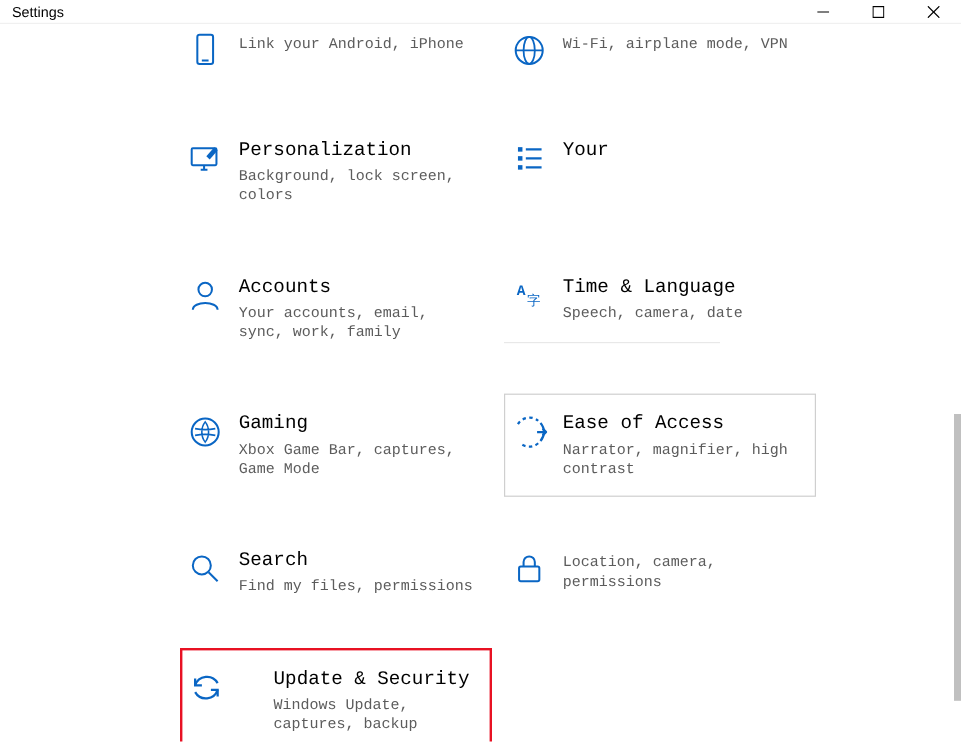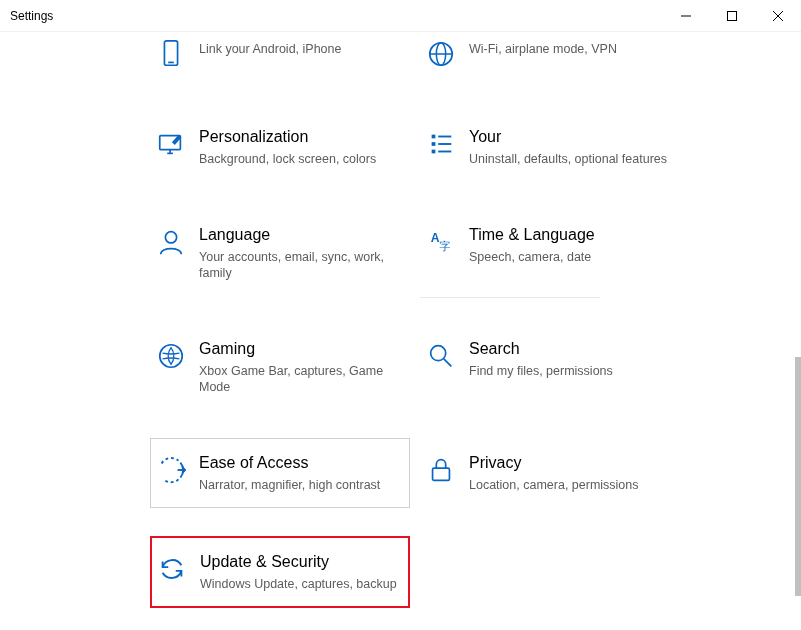--- a/index.html
+++ b/index.html
@@ -5,39 +5,40 @@
   * { box-sizing: border-box; margin: 0; padding: 0; }
   body {
     font-family: "Segoe UI", Tahoma, sans-serif;
     background: #ffffff;
     width: 801px;
     height: 630px;
     overflow: hidden;
     position: relative;
   }
   .titlebar {
-    height: 32px;
+    height: 20px;
     display: flex;
     align-items: center;
     padding-left: 10px;
     border-bottom: 1px solid #f0f0f0;
     font-size: 12px;
     color: #000;
   }
   .titlebar-spacer { flex: 1; }
   .winbtns { display: flex; height: 32px; }
   .winbtn {
     width: 46px; height: 32px;
     display: flex; align-items: center; justify-content: center;
     font-size: 10px; color: #000;
   }
   .content {
     position: relative;
     height: calc(630px - 32px);
     overflow: hidden;
+    font-family: Liberation Mono, monospace;
   }
   .grid {
     position: absolute;
     left: 150px;
     top: -10px;
     width: 530px;
     display: grid;
     grid-template-columns: 260px 260px;
     column-gap: 10px;
     row-gap: 28px;
@@ -47,20 +48,21 @@
     align-items: flex-start;
     padding: 14px 10px 14px 0;
     border: 1px solid transparent;
     cursor: default;
   }
   .cat.hover {
     border: 1px solid #cfcfcf;
   }
   .cat.highlight {
     border: 2px solid #e81123;
+    gap: 28px;
   }
   .caticon {
     width: 40px;
     flex: 0 0 40px;
     display: flex;
     align-items: flex-start;
     justify-content: center;
     padding-top: 2px;
   }
   .caticon svg { width: 30px; height: 30px; }
@@ -165,33 +167,32 @@
           <rect x="6" y="6" width="4" height="4" fill="#0a66c4"></rect>
             <line x1="13" y1="8" x2="27" y2="8" stroke="#0a66c4" stroke-width="2"></line>
           <rect x="6" y="14" width="4" height="4" fill="#0a66c4"></rect>
             <line x1="13" y1="16" x2="27" y2="16" stroke="#0a66c4" stroke-width="2"></line>
           <rect x="6" y="22" width="4" height="4" fill="#0a66c4"></rect>
             <line x1="13" y1="24" x2="27" y2="24" stroke="#0a66c4" stroke-width="2"></line>
         </svg>
       </div>
       <div class="cattext">
         <div class="cattitle">Your</div>
-        <div class="catdesc">Uninstall, defaults, optional features</div>
       </div>
     </div>
 
     <div class="cat">
       <div class="caticon">
         <svg viewBox="0 0 32 32">
             <circle cx="16" cy="11" r="6" fill="none" stroke="#0a66c4" stroke-width="1.8"></circle>
             <path d="M5 29 C5 21 27 21 27 29" fill="none" stroke="#0a66c4" stroke-width="1.8"></path>
           </svg>
       </div>
       <div class="cattext">
-        <div class="cattitle">Language</div>
+        <div class="cattitle">Accounts</div>
         <div class="catdesc">Your accounts, email, sync, work, family</div>
       </div>
     </div>
 
     <div class="cat">
       <div class="caticon">
         <svg viewBox="0 0 32 32">
             <text x="5" y="16" font-size="13" font-weight="600" fill="#0a66c4">A</text>
             <text x="14" y="25" font-size="12" fill="#0a66c4">字</text>
           </svg>
@@ -205,33 +206,20 @@
     <div class="cat">
       <div class="caticon">
         <svg viewBox="0 0 32 32">
             <circle cx="16" cy="16" r="12" fill="none" stroke="#0a66c4" stroke-width="1.8"></circle>
             <path d="M16 7 C12 12 12 20 16 25 C20 20 20 12 16 7 Z M7 13 C12 14 20 14 25 13 M7 19 C12 18 20 18 25 19" fill="none" stroke="#0a66c4" stroke-width="1.4"></path>
           </svg>
       </div>
       <div class="cattext">
         <div class="cattitle">Gaming</div>
         <div class="catdesc">Xbox Game Bar, captures, Game Mode</div>
-      </div>
-    </div>
-
-    <div class="cat">
-      <div class="caticon">
-        <svg viewBox="0 0 32 32">
-            <circle cx="13" cy="13" r="8" fill="none" stroke="#0a66c4" stroke-width="1.8"></circle>
-            <line x1="19" y1="19" x2="27" y2="27" stroke="#0a66c4" stroke-width="1.8"></line>
-          </svg>
-      </div>
-      <div class="cattext">
-        <div class="cattitle">Search</div>
-        <div class="catdesc">Find my files, permissions</div>
       </div>
     </div>
 
     <div class="cat hover">
       <div class="caticon">
         <svg viewBox="0 0 32 32">
           <path d="M6 9 A12 12 0 0 1 24 6" fill="none" stroke="#0a66c4" stroke-width="2" stroke-dasharray="3 3"></path>
           <path d="M26 8 A12 12 0 0 1 26 24" fill="none" stroke="#0a66c4" stroke-width="2"></path>
           <path d="M24 26 A12 12 0 0 1 8 26" fill="none" stroke="#0a66c4" stroke-width="2" stroke-dasharray="3 3"></path>
           <line x1="23" y1="16" x2="31" y2="16" stroke="#0a66c4" stroke-width="2"></line>
@@ -240,26 +228,38 @@
       </div>
       <div class="cattext">
         <div class="cattitle">Ease of Access</div>
         <div class="catdesc">Narrator, magnifier, high contrast</div>
       </div>
     </div>
 
     <div class="cat">
       <div class="caticon">
         <svg viewBox="0 0 32 32">
+            <circle cx="13" cy="13" r="8" fill="none" stroke="#0a66c4" stroke-width="1.8"></circle>
+            <line x1="19" y1="19" x2="27" y2="27" stroke="#0a66c4" stroke-width="1.8"></line>
+          </svg>
+      </div>
+      <div class="cattext">
+        <div class="cattitle">Search</div>
+        <div class="catdesc">Find my files, permissions</div>
+      </div>
+    </div>
+
+    <div class="cat">
+      <div class="caticon">
+        <svg viewBox="0 0 32 32">
             <rect x="7" y="14" width="18" height="13" rx="1.5" fill="none" stroke="#0a66c4" stroke-width="1.8"></rect>
             <path d="M11 14 V10 a5 5 0 0 1 10 0 V14" fill="none" stroke="#0a66c4" stroke-width="1.8"></path>
           </svg>
       </div>
       <div class="cattext">
-        <div class="cattitle">Privacy</div>
         <div class="catdesc">Location, camera, permissions</div>
       </div>
     </div>
 
     <div class="cat highlight">
       <div class="caticon">
         <svg viewBox="0 0 32 32">
           <path d="M26 12 A11 11 0 0 0 6 14" fill="none" stroke="#0a66c4" stroke-width="2"></path>
           <polyline points="6,8 6,14 12,14" fill="none" stroke="#0a66c4" stroke-width="2"></polyline>
           <path d="M6 20 A11 11 0 0 0 26 18" fill="none" stroke="#0a66c4" stroke-width="2"></path>

